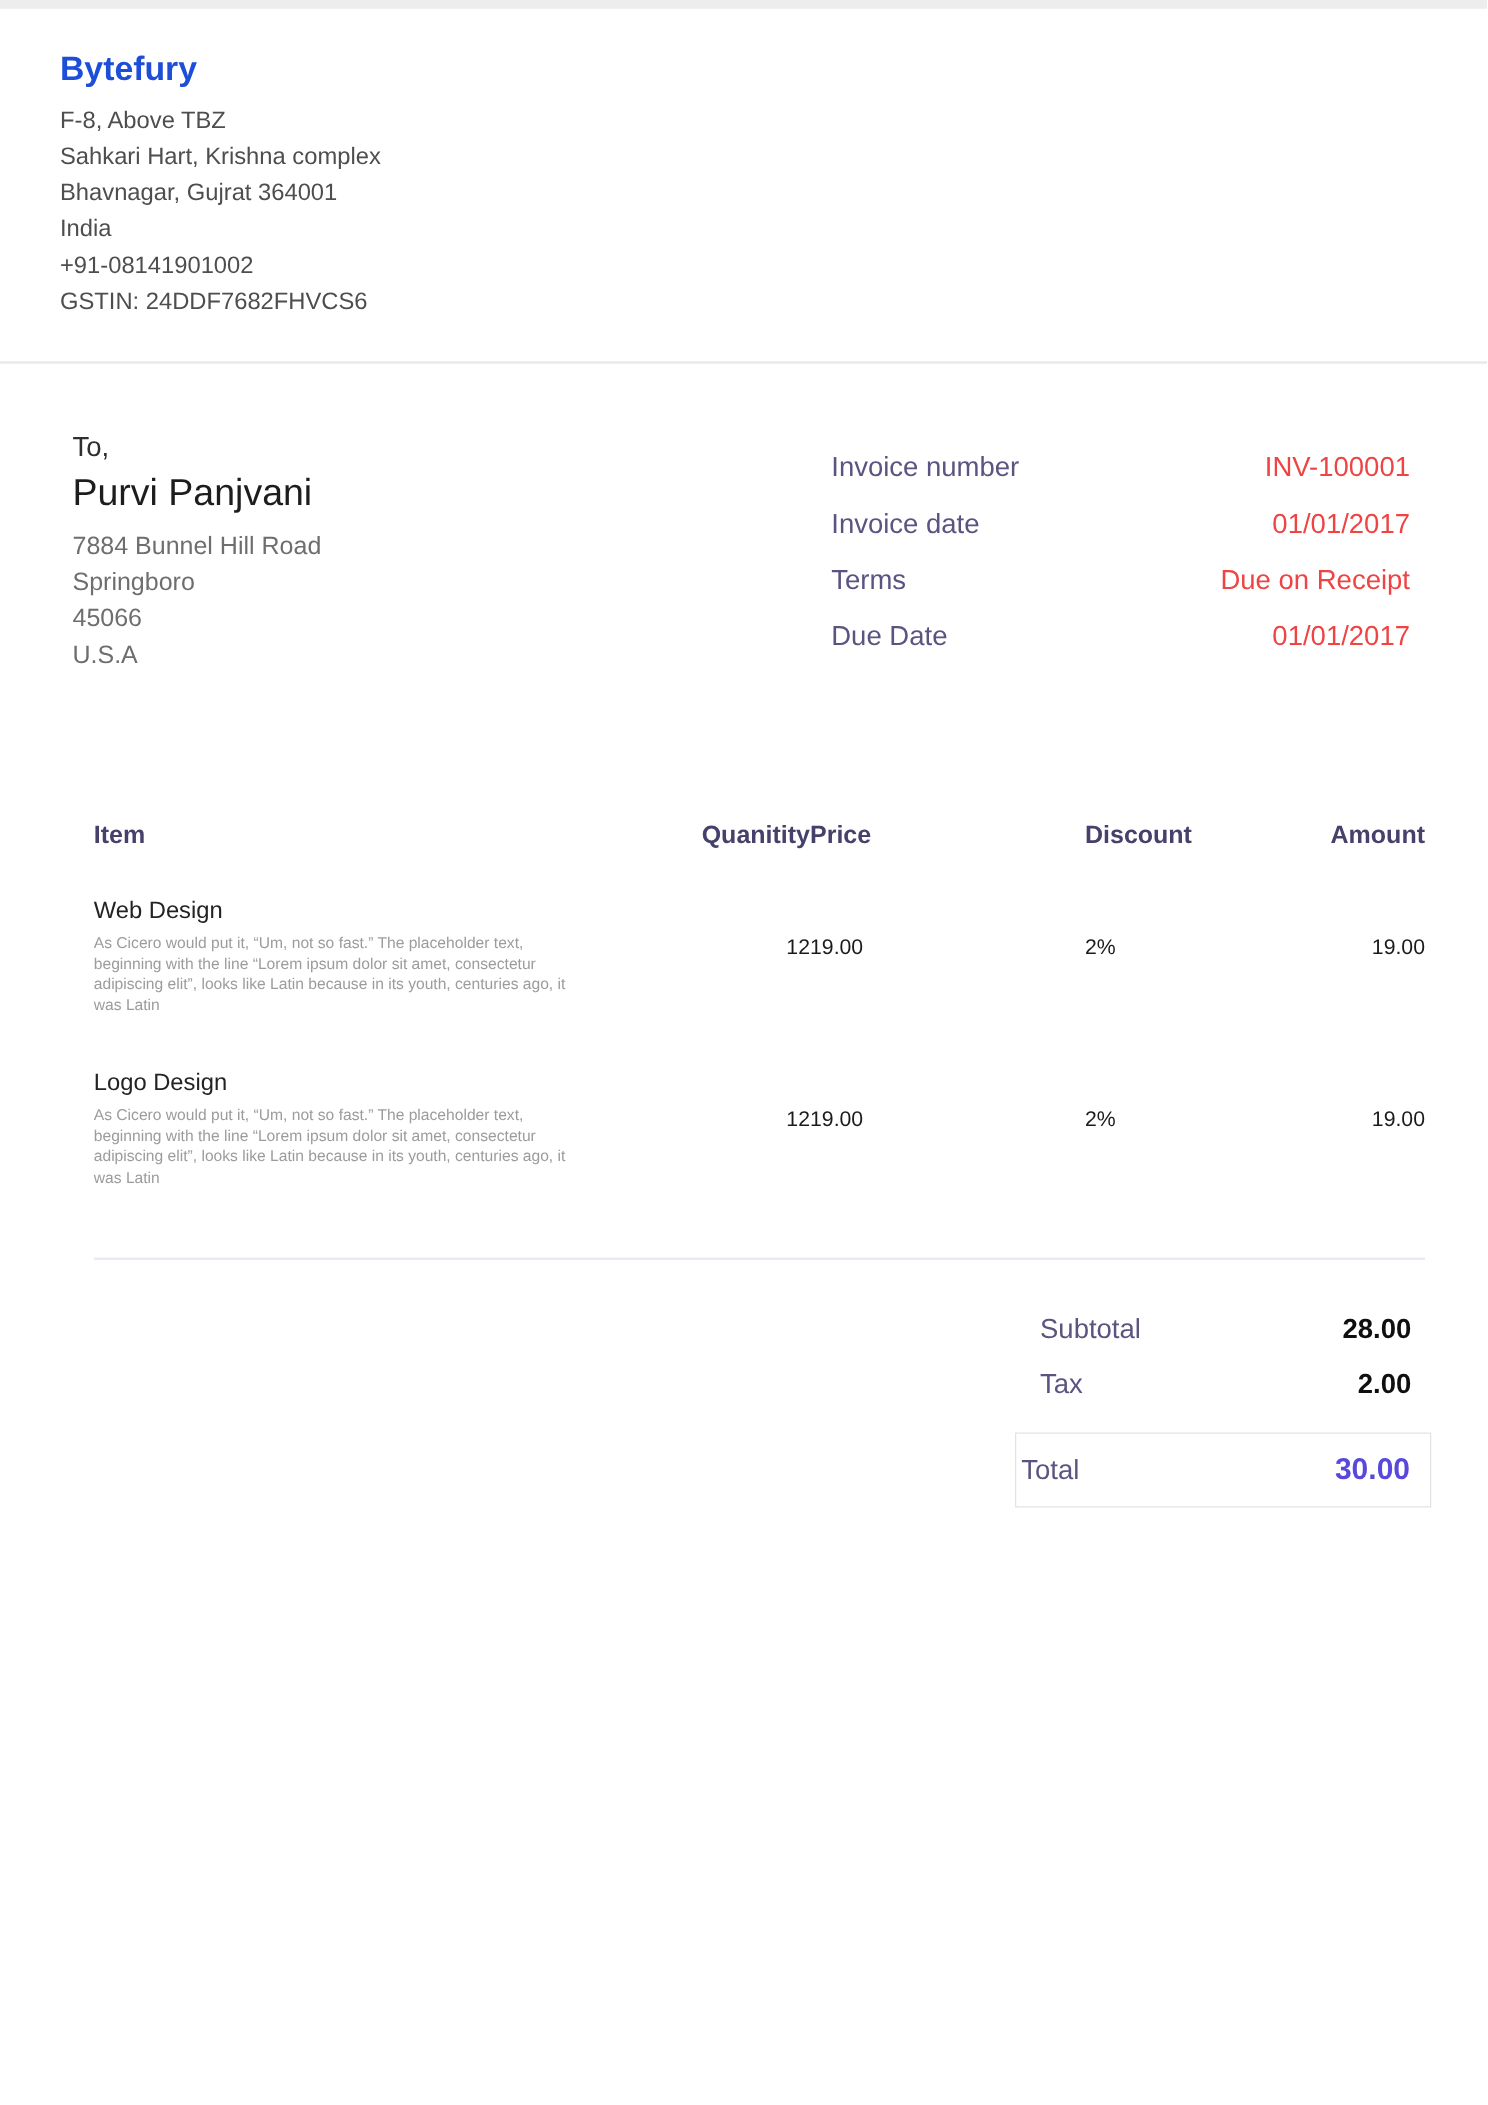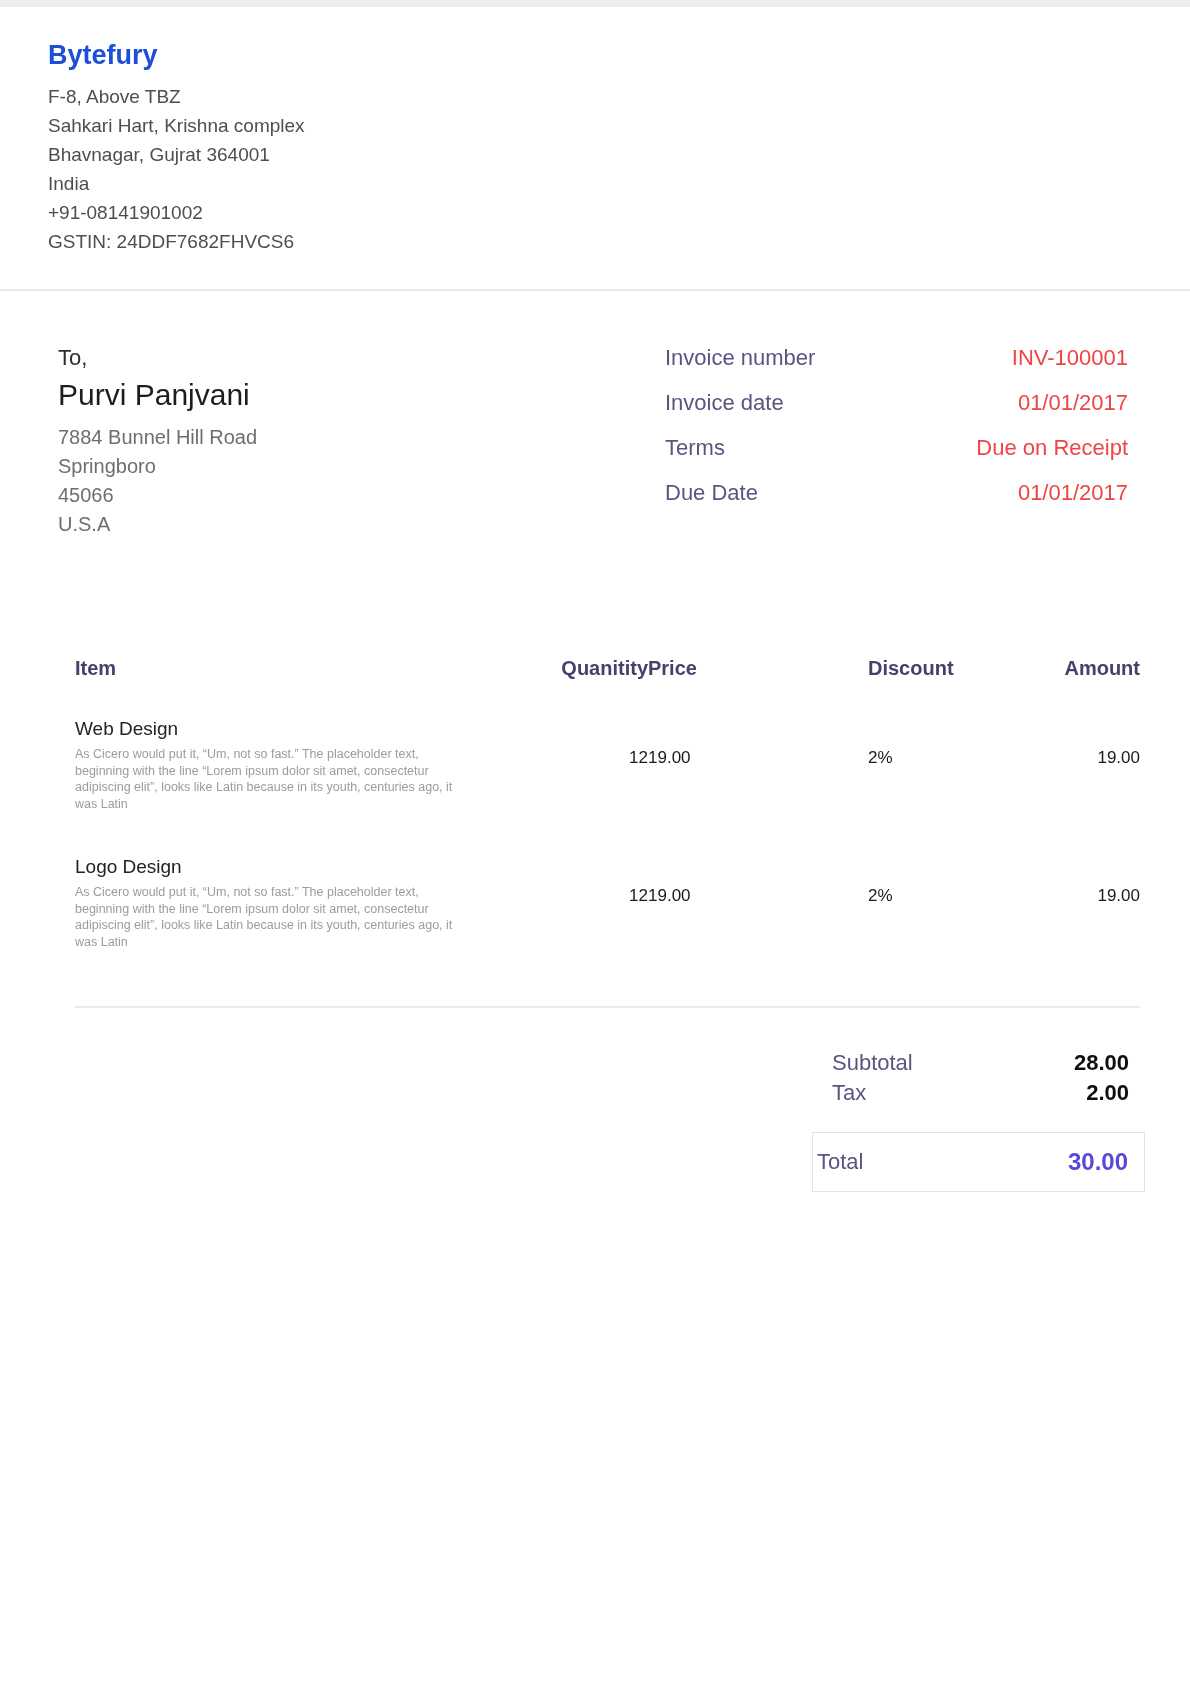--- a/index.html
+++ b/index.html
@@ -26,21 +26,21 @@
   .company-name { font-size:27px; font-weight:800; color:#1d4ed8; line-height:36px; margin-bottom:9px; }
   .company-line { font-size:19px; color:#4e4e4e; line-height:29px; }
 
   
   .billing { display:flex; justify-content:space-between; padding:0 62px 0 58px; margin-top:52px; }
   .to-label   { font-size:22px; color:#2f2f2f; line-height:30px; }
   .to-name    { font-size:30px; font-weight:500; color:#1d1d1d; line-height:40px; margin-top:2px; }
   .to-line    { font-size:20px; color:#6e6e6e; line-height:29px; }
   .to-address { margin-top:8px; }
 
-  .meta { width:463px; }
+  .meta { width:463px; margin-top:16px; }
   .meta-row { display:flex; justify-content:space-between; line-height:30px; margin-bottom:15px; }
   .meta-label { font-size:22px; color:#5B5380; }
   .meta-value { font-size:22px; color:#ef4444; font-weight:500; }
 
   
   .items { width:1065px; margin:118px 50px 0 75px; border-collapse:collapse; table-layout:fixed; }
   .items th { font-size:20px; font-weight:700; color:#46416B; padding-bottom:36px; }
   .c-item     { text-align:left; }
   .c-qty      { text-align:right; }
   .c-price    { text-align:left; }
@@ -51,21 +51,21 @@
   .item-desc { font-size:12.5px; color:#9c9c9c; line-height:16.5px; margin-top:4px; max-width:455px; }
   .items td.num { padding-top:32px; font-size:17px; font-weight:500; color:#1b1b1b; }
   .items tbody td { padding-bottom:42px; }
 
   .section-divider { margin:14px 50px 0 75px; border-top:2px solid #eaeaf4; }
 
   
   .totals { width:333px; margin-left:auto; margin-right:45px; }
   .t-row { display:flex; justify-content:space-between; align-items:center; padding:0 16px 0 20px; line-height:30px; }
   .t-row.subtotal { margin-top:40px; }
-  .t-row.tax { }
+  .t-row.tax { margin-top:14px; }
   .t-label { font-size:22px; color:#5B5380; }
   .t-value { font-size:22px; font-weight:600; color:#0f0f0f; }
   .total-box { margin-top:24px; border:1px solid #e3e3e3; padding:15px 16px 15px 4px;
                display:flex; justify-content:space-between; align-items:center; }
   .total-label { font-size:22px; color:#5B5380; }
   .total-value { font-size:24px; font-weight:700; color:#5948DB; }
 </style>
 </head>
 <body>
 

